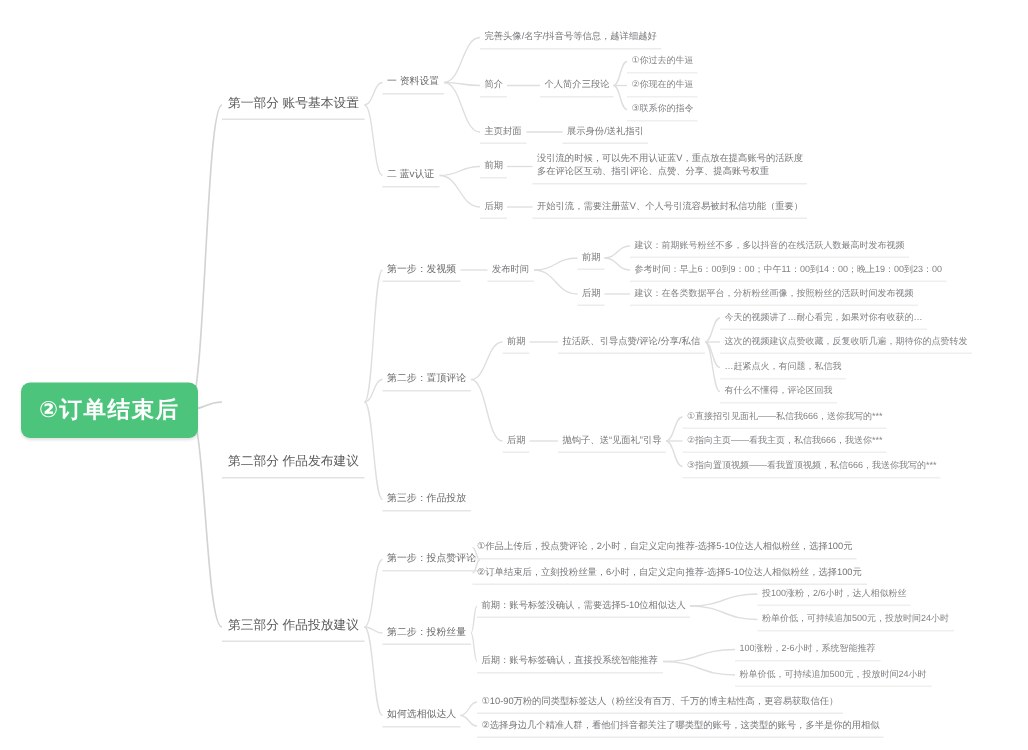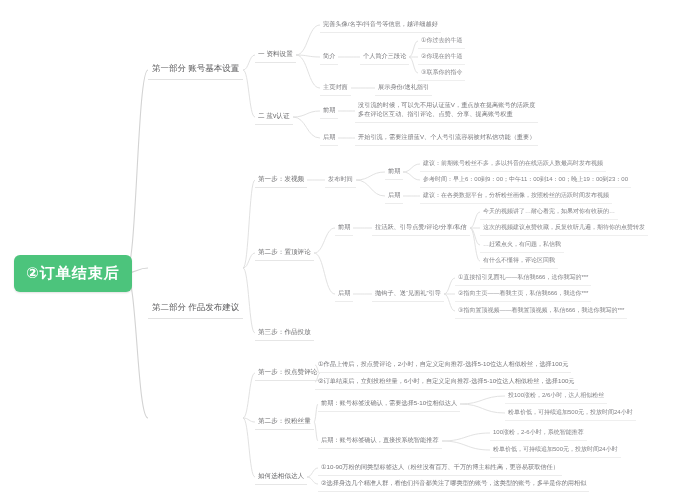--- a/index.html
+++ b/index.html
@@ -140,20 +140,21 @@
     <div class="node lvl4" style="left: 480px; top: 204.5px; visibility: visible;"><span>今天的视频讲了…耐心看完，如果对你有收获的…</span></div>
     <div class="node lvl4" style="left: 480px; top: 220.5px; visibility: visible;"><span>这次的视频建议点赞收藏，反复收听几遍，期待你的点赞转发</span></div>
     <div class="node lvl4" style="left: 480px; top: 237.5px; visibility: visible;"><span>…赶紧点火，有问题，私信我</span></div>
     <div class="node lvl4" style="left: 480px; top: 253.5px; visibility: visible;"><span>有什么不懂得，评论区回我</span></div>
     <div class="node lvl3" style="left: 335px; top: 286.5px; visibility: visible;"><span>后期</span></div>
     <div class="node lvl3" style="left: 372px; top: 286.5px; visibility: visible;"><span>抛钩子、送“见面礼”引导</span></div>
     <div class="node lvl4" style="left: 455px; top: 270.5px; visibility: visible;"><span>①直接招引见面礼——私信我666，送你我写的***</span></div>
     <div class="node lvl4" style="left: 455px; top: 286.5px; visibility: visible;"><span>②指向主页——看我主页，私信我666，我送你***</span></div>
     <div class="node lvl4" style="left: 455px; top: 303.5px; visibility: visible;"><span>③指向置顶视频——看我置顶视频，私信666，我送你我写的***</span></div>
     <div class="node lvl2" style="left: 255px; top: 325.5px; visibility: visible;"><span>第三步：作品投放</span></div>
+    <div class="node lvl1" style="left: 148px; top: 408px; visibility: visible;"><span>第三部分 作品投放建议</span></div>
     <div class="node lvl2" style="left: 255px; top: 365.5px; visibility: visible;"><span>第一步：投点赞评论</span></div>
     <div class="node lvl3" style="left: 315px; top: 357.5px; visibility: visible;"><span>①作品上传后，投点赞评论，2小时，自定义定向推荐-选择5-10位达人相似粉丝，选择100元</span></div>
     <div class="node lvl3" style="left: 315px; top: 374.5px; visibility: visible;"><span>②订单结束后，立刻投粉丝量，6小时，自定义定向推荐-选择5-10位达人相似粉丝，选择100元</span></div>
     <div class="node lvl2" style="left: 255px; top: 414.5px; visibility: visible;"><span>第二步：投粉丝量</span></div>
     <div class="node lvl3" style="left: 318px; top: 396.5px; visibility: visible;"><span>前期：账号标签没确认，需要选择5-10位相似达人</span></div>
     <div class="node lvl4" style="left: 505px; top: 388.5px; visibility: visible;"><span>投100涨粉，2/6小时，达人相似粉丝</span></div>
     <div class="node lvl4" style="left: 505px; top: 405.5px; visibility: visible;"><span>粉单价低，可持续追加500元，投放时间24小时</span></div>
     <div class="node lvl3" style="left: 318px; top: 433.5px; visibility: visible;"><span>后期：账号标签确认，直接投系统智能推荐</span></div>
     <div class="node lvl4" style="left: 490px; top: 425.5px; visibility: visible;"><span>100涨粉，2-6小时，系统智能推荐</span></div>
     <div class="node lvl4" style="left: 490px; top: 442.5px; visibility: visible;"><span>粉单价低，可持续追加500元，投放时间24小时</span></div>

